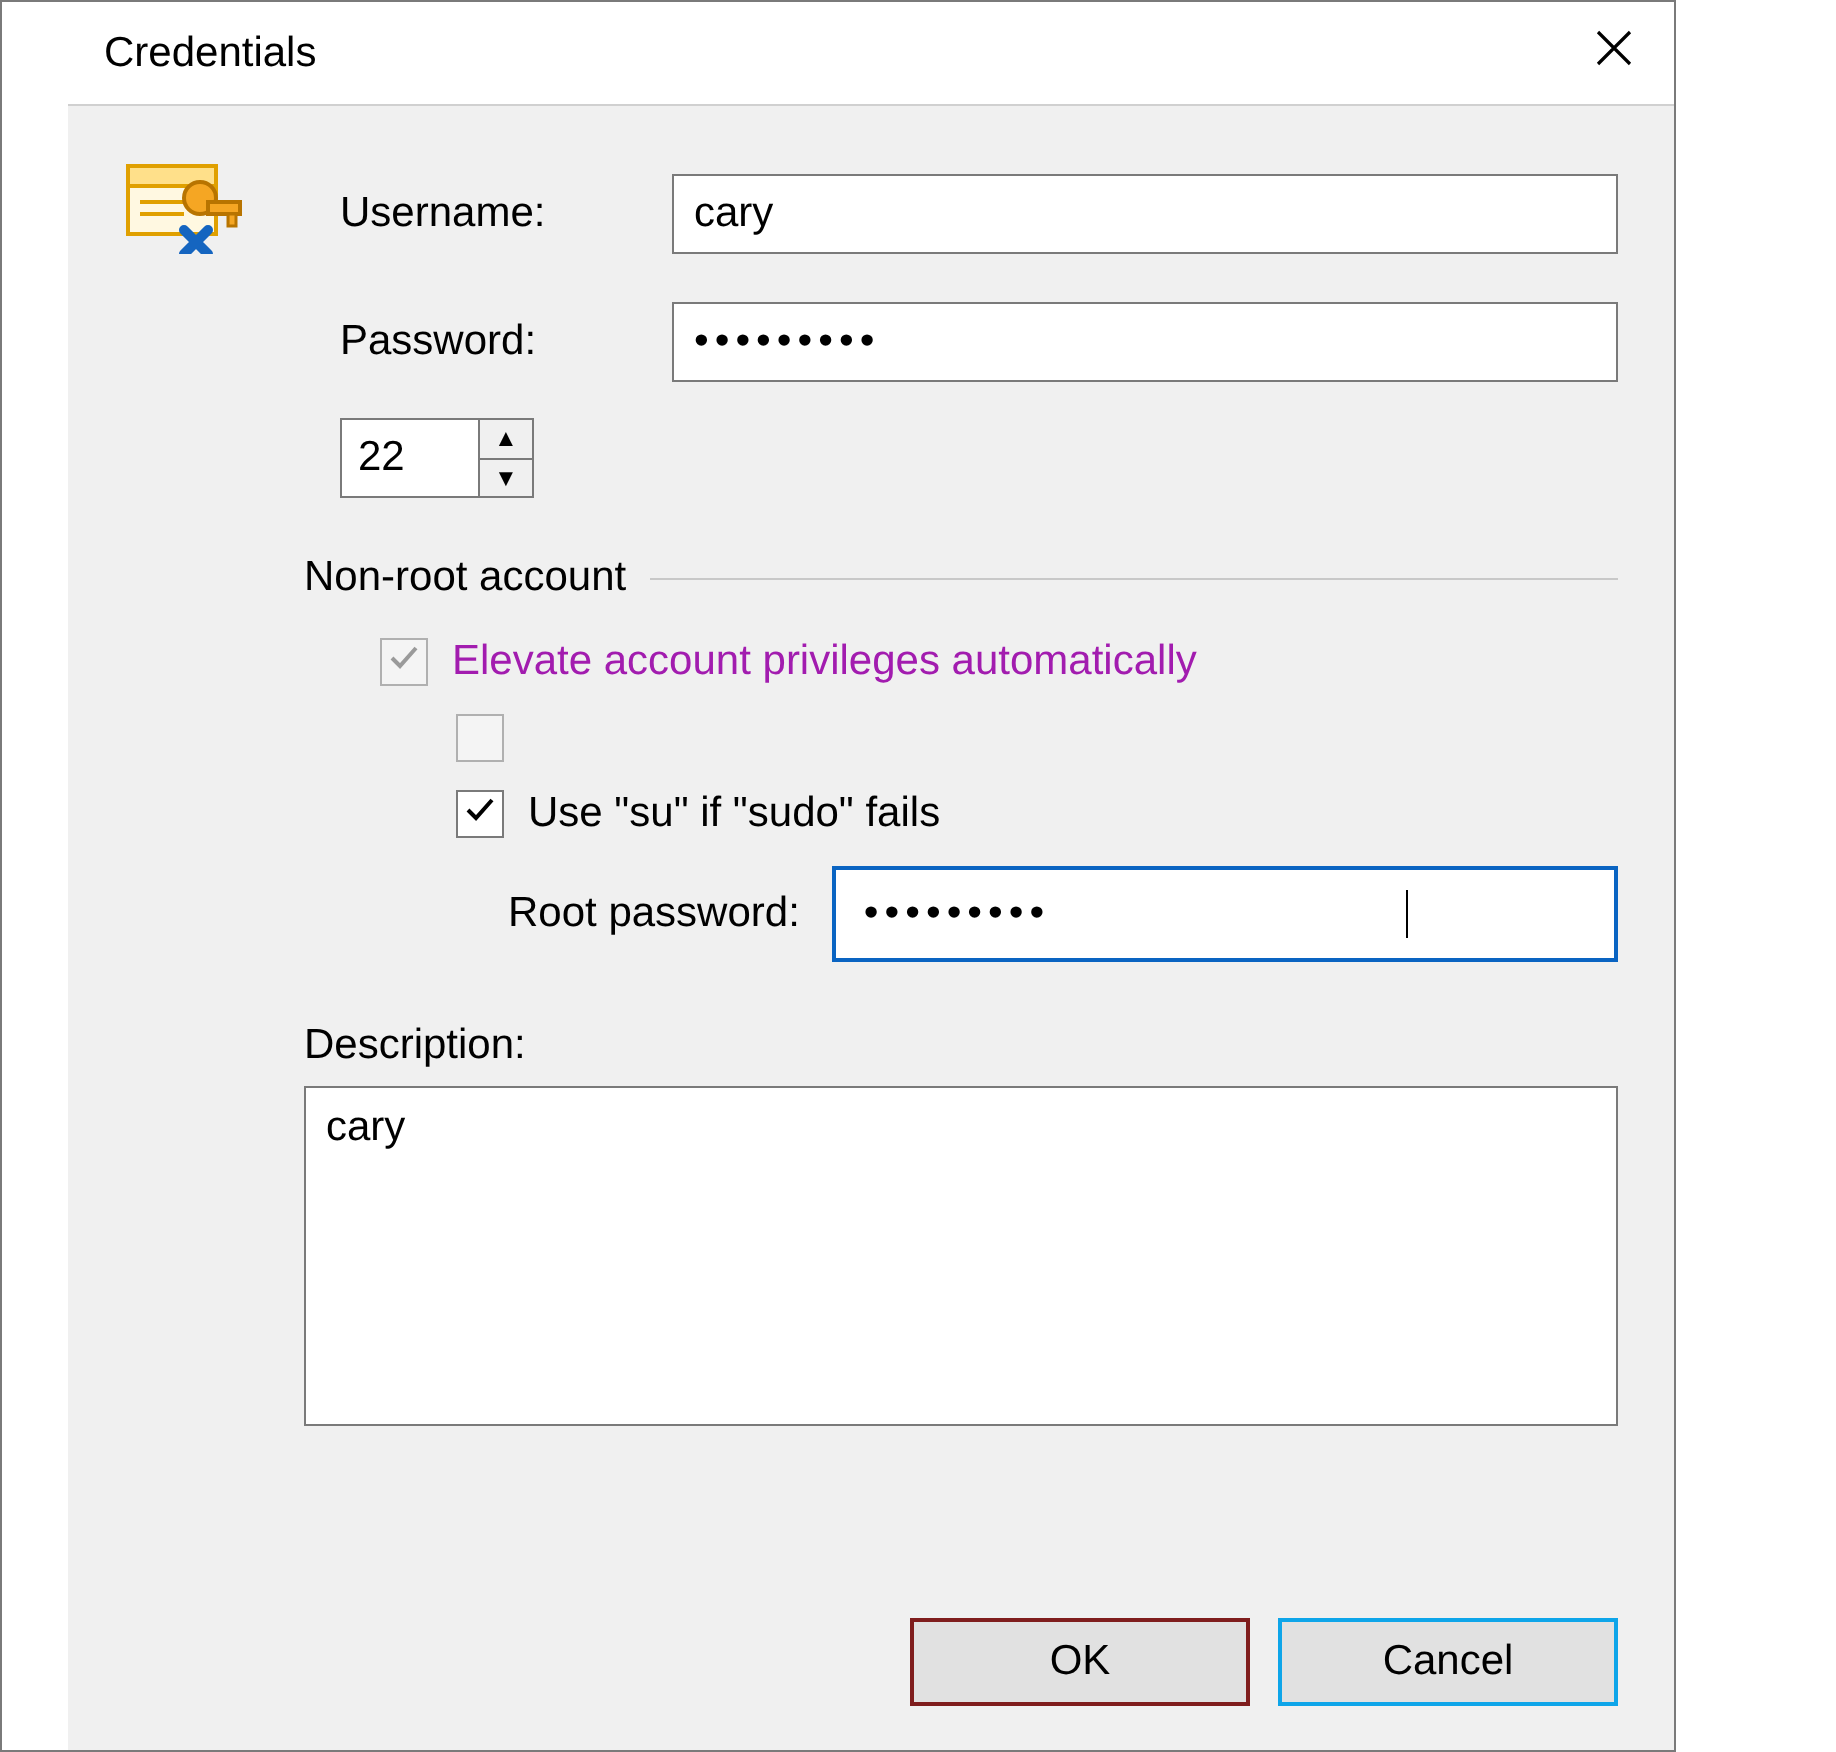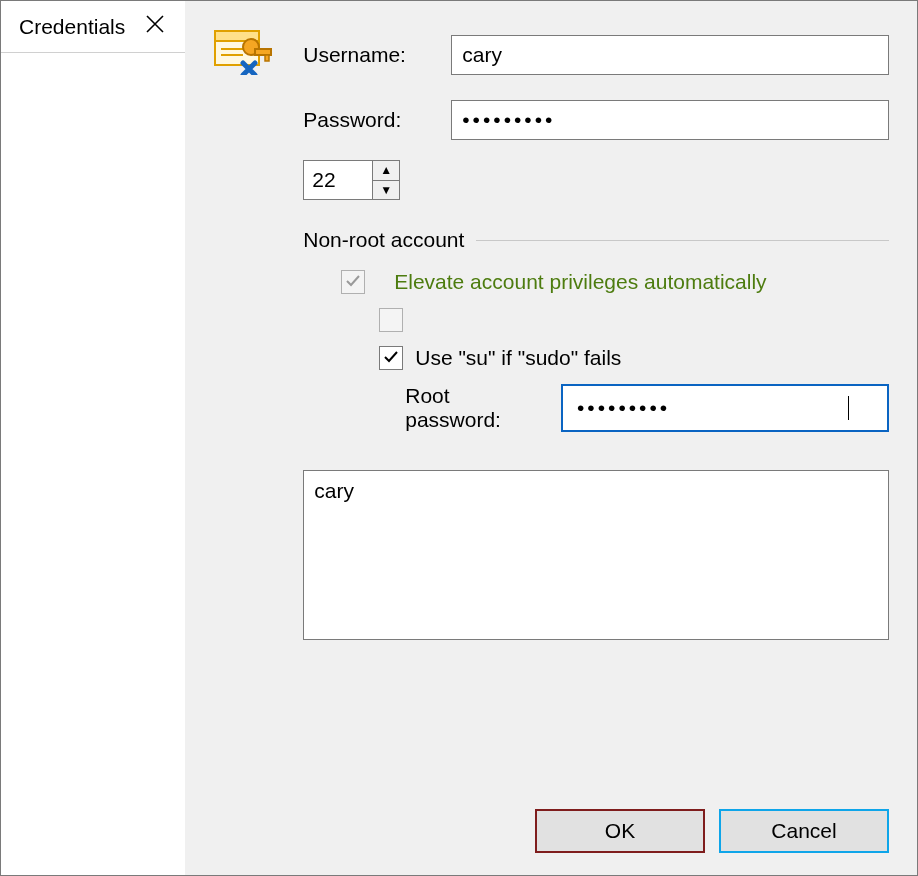--- a/index.html
+++ b/index.html
@@ -5,24 +5,24 @@
   * { box-sizing: border-box; }
   html, body {
     margin: 0; padding: 0;
     width: 918px; height: 876px;
     font-family: "Segoe UI", Tahoma, sans-serif;
     font-size: 21px;
     background: #fff;
     color: #000;
   }
   .window {
-    width: 918px; height: 876px;
-    border: 1px solid #7a7a7a;
-    background: #fff;
-    display: flex; flex-direction: row;
+    width: 838px; height: 876px;
+    border: 1px solid #7a7a7a;
+    background: #fff;
+    display: flex; flex-direction: column; padding-left: 33px;
   }
   .titlebar {
     height: 52px;
     display: flex; align-items: center;
     padding-left: 18px;
     border-bottom: 1px solid #d0d0d0;
   }
   .titlebar .title { flex: 1; }
   .titlebar .close {
     width: 60px; height: 52px;
@@ -35,20 +35,21 @@
     background: #f0f0f0;
     padding: 28px 28px 22px 28px;
     display: flex; flex-direction: column;
   }
   .top-grid {
     display: grid;
     grid-template-columns: 90px 148px 1fr;
     column-gap: 0;
     row-gap: 20px;
     align-items: center;
+    gap: 18px;
   }
   .icon-cell { grid-row: 1 / span 1; }
   .cred-icon {
     width: 60px; height: 50px;
     margin-top: -4px;
   }
   .lbl { white-space: nowrap; }
   .txt {
     height: 40px;
     border: 1px solid #7a7a7a;
@@ -98,21 +99,21 @@
   }
   .chk {
     width: 24px; height: 24px;
     border: 1px solid #7a7a7a;
     background: #fff;
     display: flex; align-items: center; justify-content: center;
     flex-shrink: 0;
   }
   .chk.disabled { border-color: #b0b0b0; background: #f4f4f4; }
   .chk svg { width: 16px; height: 16px; }
-  .disabled-text { color: #4d7c0f; margin-left: 17px; }
+  .disabled-text { color: #a21caf; }
   .indent-1 { margin-left: 38px; }
   .indent-2 { margin-left: 76px; }
   .root-row {
     display: flex; align-items: center; gap: 16px;
     margin-top: 10px;
     margin-left: 102px;
     justify-content: center;
   }
   .root-input-wrap {
     flex: 1;
@@ -259,20 +260,21 @@
                 <path d="M3 20 A14 14 0 0 1 27 20" stroke="#000" stroke-width="3" fill="none" stroke-linecap="round"></path>
                 <circle cx="15" cy="21" r="3.5" fill="#000"></circle>
               </svg>
             </span>
           </div>
         </div>
       </div>
     </div>
 
     <div class="desc-section">
+      <span>Description:</span>
       <textarea style="">cary</textarea>
     </div>
 
     <div class="buttons">
       <button class="btn primary">OK</button>
       <button class="btn">Cancel</button>
     </div>
 
   </div>
 </div>

